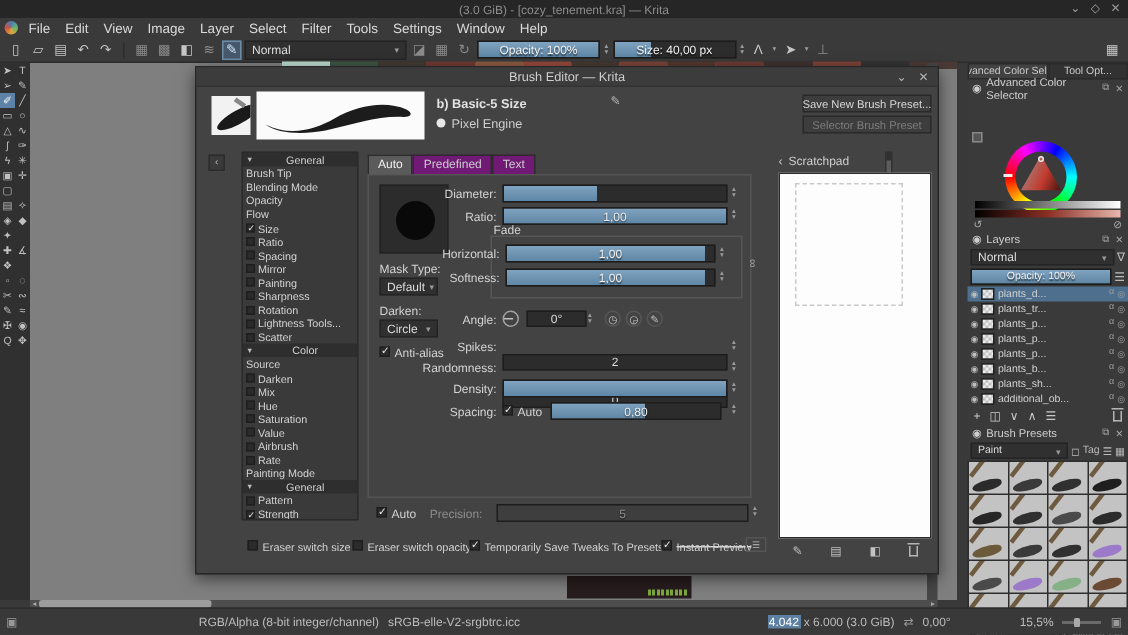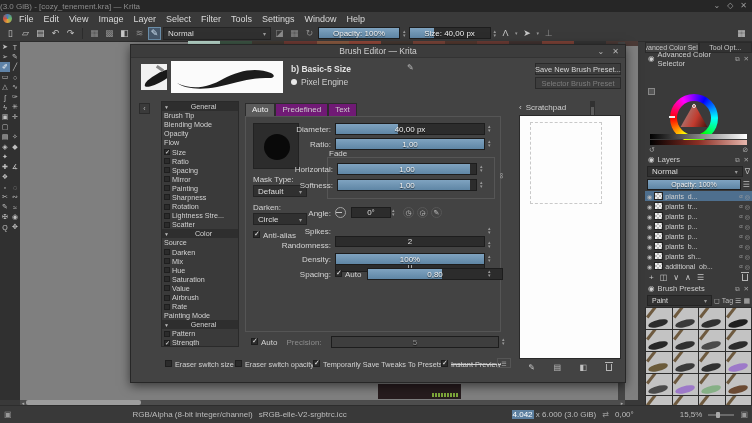--- a/index.html
+++ b/index.html
@@ -1,21 +1,21 @@
 <!DOCTYPE html>
 <html><head>
 <meta charset="utf-8">
 <style>
 *{margin:0;padding:0;box-sizing:border-box}
 html,body{width:752px;height:423px;overflow:hidden}
 body{background:#393939;font-family:"Liberation Sans",sans-serif;color:#d4d4d4}
 #app{position:relative;width:752px;height:423px;font-size:9px}
 .abs{position:absolute}
 
-.titlebar{position:absolute;left:0;top:0;width:752px;height:12px;background:#262626;display:flex;align-items:center;justify-content:flex-start;font-size:8px;color:#8d8d8d}
+.titlebar{position:absolute;left:0;top:0;width:752px;height:12px;background:#262626;display:flex;align-items:center;justify-content:center;font-size:8px;color:#8d8d8d}
 .win-controls{position:absolute;right:5px;top:1px;display:flex;gap:7px;font-size:8px;color:#9a9a9a;line-height:10px}
 .menubar{position:absolute;left:0;top:12px;width:752px;height:13px;background:#3a3a3a;display:flex;align-items:center;padding-left:3px;font-size:9px;color:#dadada}
 .menu-item{padding:0 5px;cursor:default}
 .app-icon{width:9px;height:9px;border-radius:50%;background:conic-gradient(#4a7fb5,#69b46c,#e0a43a,#c85042,#4a7fb5);margin-right:2px}
 .toolbar{position:absolute;left:0;top:25px;width:752px;height:17px;background:#3a3a3a;border-bottom:1px solid #2d2d2d;display:flex;align-items:center;padding:0 4px;gap:2px}
 .tbtn{min-width:13px;height:13px;display:flex;align-items:center;justify-content:center;color:#c6c6c6;font-size:9px}
 .tbtn.dim{color:#8b8b8b}
 .tbtn.hl{background:#46586b;border:1px solid #6b8ea9;color:#cfe2f2}
 .tsep{width:1px;height:11px;background:#2c2c2c;margin:0 3px}
 .combo{height:13px;background:#303030;border:1px solid #242424;display:flex;align-items:center;gap:3px;padding:0 4px;font-size:8px;color:#ddd}
@@ -68,21 +68,21 @@
 .sscroll{position:absolute;right:30px;top:56px;width:5px;height:246px;background:#313131}
 .sscroll .thumb{position:absolute;left:1px;top:6px;width:3px;height:100px;background:#5c5c5c}
 
 .tabs{position:absolute;left:114px;top:58px;display:flex;font-size:8px}
 .tab{padding:1px 6px 2px;color:#cdcdcd;background:#701a75;border:1px solid #2c2c2c;border-bottom:none}
 .tab.active{background:#5b5b5b;color:#f0f0f0}
 .tabframe{position:absolute;left:114px;top:71px;width:256px;height:216px;border:1px solid #555}
 .prevbox{position:absolute;left:122px;top:78px;width:46px;height:46px;background:#2c2c2c;border:1px solid #222}
 .prevbox .dotc{position:absolute;left:10px;top:10px;width:26px;height:26px;border-radius:50%;background:#090909}
 .flabel{position:absolute;font-size:8px;color:#d4d4d4;white-space:nowrap}
-.fcombo{position:absolute;width:54px;height:12px}
+.fcombo{position:absolute;width:39px;height:12px}
 .param-label{position:absolute;width:86px;text-align:right;font-size:8px;color:#d4d4d4;white-space:nowrap}
 .pslider{position:absolute;width:150px}
 .pspin{position:absolute;font-size:5px;color:#9a9a9a;line-height:4px}
 .groupbox{position:absolute;left:196px;top:112px;width:168px;height:42px;border:1px solid #565656}
 .chain{position:absolute;left:368px;top:126px;color:#a8a8a8;font-size:8px;transform:rotate(90deg)}
 .darkspin{position:relative;height:11px;background:#2c2c2c;border:1px solid #1d1d1d;font-size:8px;color:#ddd;display:flex;align-items:center;justify-content:center}
 .dial{position:absolute;width:11px;height:11px;border:1px solid #a2a2a2;border-radius:50%}
 .dial::after{content:"";position:absolute;left:0;top:4px;width:6px;height:1px;background:#c2c2c2}
 .angbtn{width:11px;height:11px;display:flex;align-items:center;justify-content:center;border:1px solid #565656;border-radius:50%;color:#c5c5c5;font-size:7px}
 .checkrow{display:flex;align-items:flex-start;gap:3px;font-size:8px;color:#d2d2d2;white-space:nowrap}
@@ -403,21 +403,21 @@
 
         <div class="srow check">
 
           <span class="cb"></span>
           <span class="slabel">Rotation</span>
         </div>
 
         <div class="srow check">
 
           <span class="cb"></span>
-          <span class="slabel">Lightness Stre...</span>
+          <span class="slabel">Lightness Tools...</span>
         </div>
 
         <div class="srow check">
 
           <span class="cb"></span>
           <span class="slabel">Scatter</span>
         </div>
 
         <div class="srow header">
           <span class="arrow">▼</span>
@@ -521,21 +521,20 @@
       <span class="car">▾</span>
     </div>
     <div class="checkrow abs" style="left:122px;top:186px">
       <span class="ck on"></span>
       <span>Anti-alias</span>
     </div>
 
     <div class="param-label" style="left:114px;top:80px">Diameter:</div>
     <div class="kslider pslider" style="left:204px;top:78px">
       <span class="fill" style="width:42%"></span>
-        <span class="val">40,00 px</span>
     </div>
     <div class="pspin" style="left:357px;top:79px"><span>▴</span><br><span>▾</span></div>
 
     <div class="param-label" style="left:114px;top:95px">Ratio:</div>
     <div class="kslider pslider" style="left:204px;top:93px">
       <span class="fill" style="width:100%"></span>
         <span class="val">1,00</span>
     </div>
     <div class="pspin" style="left:357px;top:94px"><span>▴</span><br><span>▾</span></div>
 
@@ -575,30 +574,29 @@
 
     <div class="param-label" style="left:114px;top:196px">Randomness:</div>
     <div class="darkspin abs" style="left:204px;top:194px;width:150px">
       <span>0</span>
     </div>
     <div class="pspin" style="left:357px;top:195px"><span>▴</span><br><span>▾</span></div>
 
     <div class="param-label" style="left:114px;top:210px">Density:</div>
     <div class="kslider pslider" style="left:204px;top:208px">
       <span class="fill" style="width:100%"></span>
-        <span class="val">100%</span>
     </div>
     <div class="pspin" style="left:357px;top:209px"><span>▴</span><br><span>▾</span></div>
 
     <div class="param-label" style="left:114px;top:225px">Spacing:</div>
     <div class="checkrow abs" style="left:204px;top:225px">
       <span class="ck on"></span>
       <span>Auto</span>
     </div>
-    <div class="kslider pslider" style="left:236px;top:223px;width:136px">
+    <div class="kslider pslider" style="left:236px;top:223px;width:114px">
       <span class="fill" style="width:55%"></span>
         <span class="val">0,80</span>
     </div>
     <div class="pspin" style="left:357px;top:224px"><span>▴</span><br><span>▾</span></div>
 
     <div class="checkrow abs" style="left:120px;top:293px">
       <span class="ck on"></span>
       <span>Auto</span>
       <span class="dim" style="margin-left:6px">Precision:</span>
     </div>

